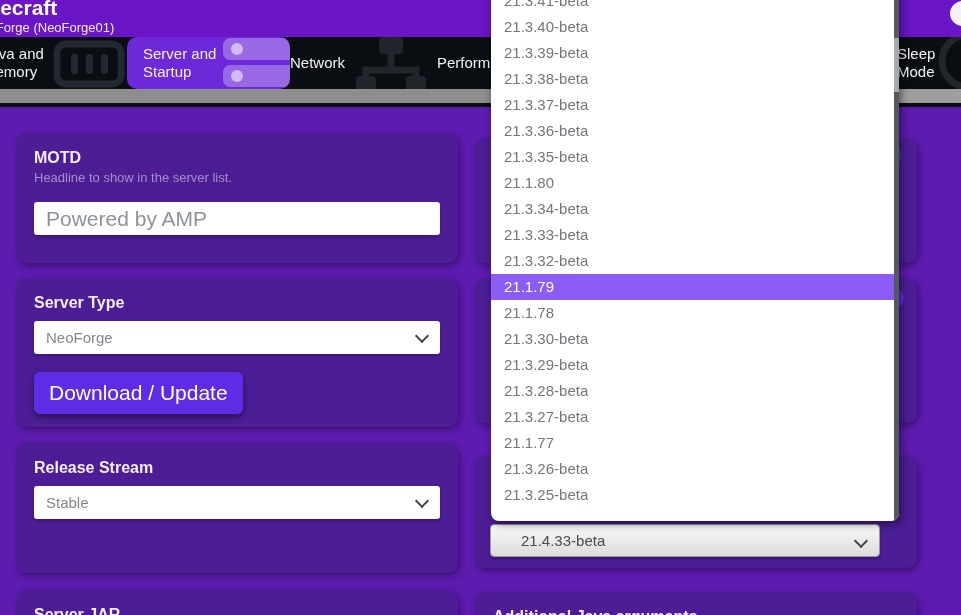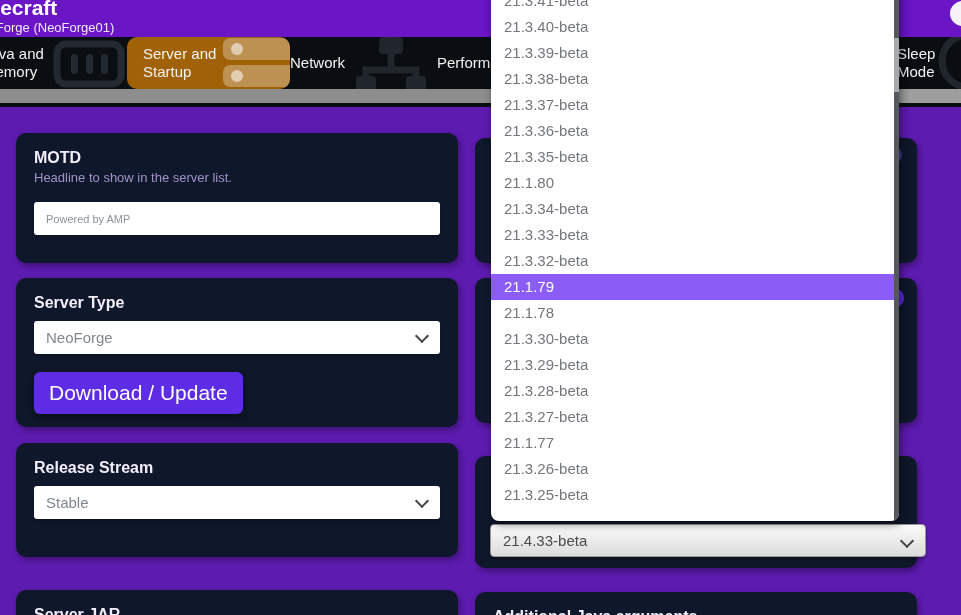--- a/index.html
+++ b/index.html
@@ -13,69 +13,69 @@
   .avatar{position:absolute;left:950px;top:1px;width:25px;height:25px;border-radius:50%;background:#f4f2f6;}
 
   
   .tabbar{position:absolute;left:0;top:37px;width:100%;height:52px;background:#0a0d11;}
   .tab{position:absolute;top:0;height:52px;overflow:hidden;display:flex;align-items:center;
        color:#f2f2f2;font-size:15px;line-height:18px;cursor:default;}
   .tab .lbl{position:relative;z-index:2;}
   .tab .ticon{position:absolute;z-index:1;top:0;}
   .tab-java{left:-17px;width:160px;}
   .tab-java .ticon{left:69px;top:0;}
-  .tab-server{left:127px;width:163px;background:#a16207;border-radius:10px;padding-left:16px;box-sizing:border-box;}
+  .tab-server{left:127px;width:163px;background:#6d28d9;border-radius:10px;padding-left:16px;box-sizing:border-box;}
   .tab-server .ticon{left:96px;top:1px;}
   .tab-network{left:290px;width:145px;box-sizing:border-box;}
   .tab-network .ticon{left:58px;top:-2px;}
   .tab-performance{left:435px;width:165px;padding-left:2px;box-sizing:border-box;}
   .tab-performance .ticon{left:45px;top:-2px;}
   .tab-sleep{left:885px;width:200px;padding-left:12px;box-sizing:border-box;}
   .tab-sleep .ticon{left:45px;top:-4px;}
   .tab .lbl{max-width:80px;}
 
   .tab-scrollbar{position:absolute;left:0;top:89px;width:100%;height:14px;background:#8d8d8d;}
   .tab-scroll-thumb{position:absolute;left:860px;top:0;width:101px;height:14px;background:#9e9e9e;}
   .content-topline{position:absolute;left:0;top:103px;width:100%;height:4px;background:#0a0d11;}
 
   
-  .card{position:absolute;background:#0f172a;border-radius:10px;
+  .card{position:absolute;background:#4c1d95;border-radius:10px;
         box-shadow:2px 3px 6px rgba(0,0,0,.35);padding:16px 18px;box-sizing:border-box;color:#fff;}
   .card-title{font-size:16px;font-weight:600;color:#f3eefc;margin:0 0 3px 0;}
   .card-desc{font-size:13px;color:#a292cc;margin:0;}
   .text-input{display:block;width:100%;height:33px;border:none;border-radius:3px;margin-top:17px;
-        font-family:"Liberation Sans",sans-serif;font-size:11px;color:#3c3f45;padding:0 12px;box-sizing:border-box;
+        font-family:"Liberation Sans",sans-serif;font-size:21px;color:#3c3f45;padding:0 12px;box-sizing:border-box;
         box-shadow:0 2px 3px rgba(0,0,0,.25);outline:none;}
   .text-input::placeholder{color:#8d929c;}
   .select{position:relative;height:33px;background:#ffffff;border-radius:3px;margin-top:9px;
         display:flex;align-items:center;padding:0 12px;color:#82878f;font-size:15px;
         box-shadow:0 2px 3px rgba(0,0,0,.25);cursor:default;}
   .chev{position:absolute;right:13px;top:10px;width:8px;height:8px;
         border-right:2px solid #444;border-bottom:2px solid #444;transform:rotate(45deg);}
   .btn{display:inline-block;margin-top:18px;background:#5e2ce4;color:#fff;font-size:21px;
         font-family:"Liberation Sans",sans-serif;padding:9px 15px;border-radius:6px;border:none;
         box-shadow:0 3px 6px rgba(0,0,0,.45);cursor:pointer;}
 
   .card-motd{left:16px;top:133px;width:442px;height:130px;}
   .card-servertype{left:16px;top:278px;width:442px;height:149px;}
-  .card-release{left:16px;top:443px;width:442px;height:114px;}
+  .card-release{left:16px;top:443px;width:442px;height:130px;}
   .card-serverjar{left:16px;top:590px;width:442px;height:90px;}
   .rcard1{left:475px;top:138px;width:442px;height:125px;}
   .rcard2{left:475px;top:278px;width:442px;height:145px;}
   .rcard3{left:475px;top:456px;width:442px;height:112px;}
   .rcard4{left:475px;top:592px;width:442px;height:90px;}
 
   .knob{position:absolute;border-radius:50%;z-index:5;}
   .knob1{left:886px;top:147px;width:16px;height:16px;background:#3f3f92;}
   .knob2{left:884px;top:288px;width:20px;height:20px;background:#5c2ae0;}
 
   
-  .version-select{position:absolute;left:490px;top:524px;width:436px;height:33px;z-index:20;
+  .version-select{position:absolute;left:490px;top:524px;width:390px;height:33px;z-index:20;
         background:linear-gradient(#fafafa,#dcdcdc);border:1px solid #999;border-radius:4px;
-        box-sizing:border-box;display:flex;align-items:center;padding:0 12px;color:#4b4b4b;font-size:15px;
+        box-sizing:border-box;display:flex;align-items:center;padding:0 30px;color:#4b4b4b;font-size:15px;
         box-shadow:0 2px 3px rgba(0,0,0,.3);cursor:default;}
   .version-select .chev{top:11px;}
 
   
   .dropdown{position:absolute;left:491px;top:-13px;width:408px;height:534px;background:#ffffff;
         border-radius:0 0 8px 8px;box-shadow:2px 3px 8px rgba(0,0,0,.5);z-index:50;overflow:hidden;}
   .dd-list{padding-top:1px;}
   .dd-item{height:26px;line-height:26px;padding-left:13px;font-size:15px;color:#73777b;cursor:default;}
   .dd-item.highlighted{background:#8b5cf6;color:#ffffff;}
   .dd-scrollbar{position:absolute;right:0;top:0;width:5px;height:100%;background:#55595d;}

